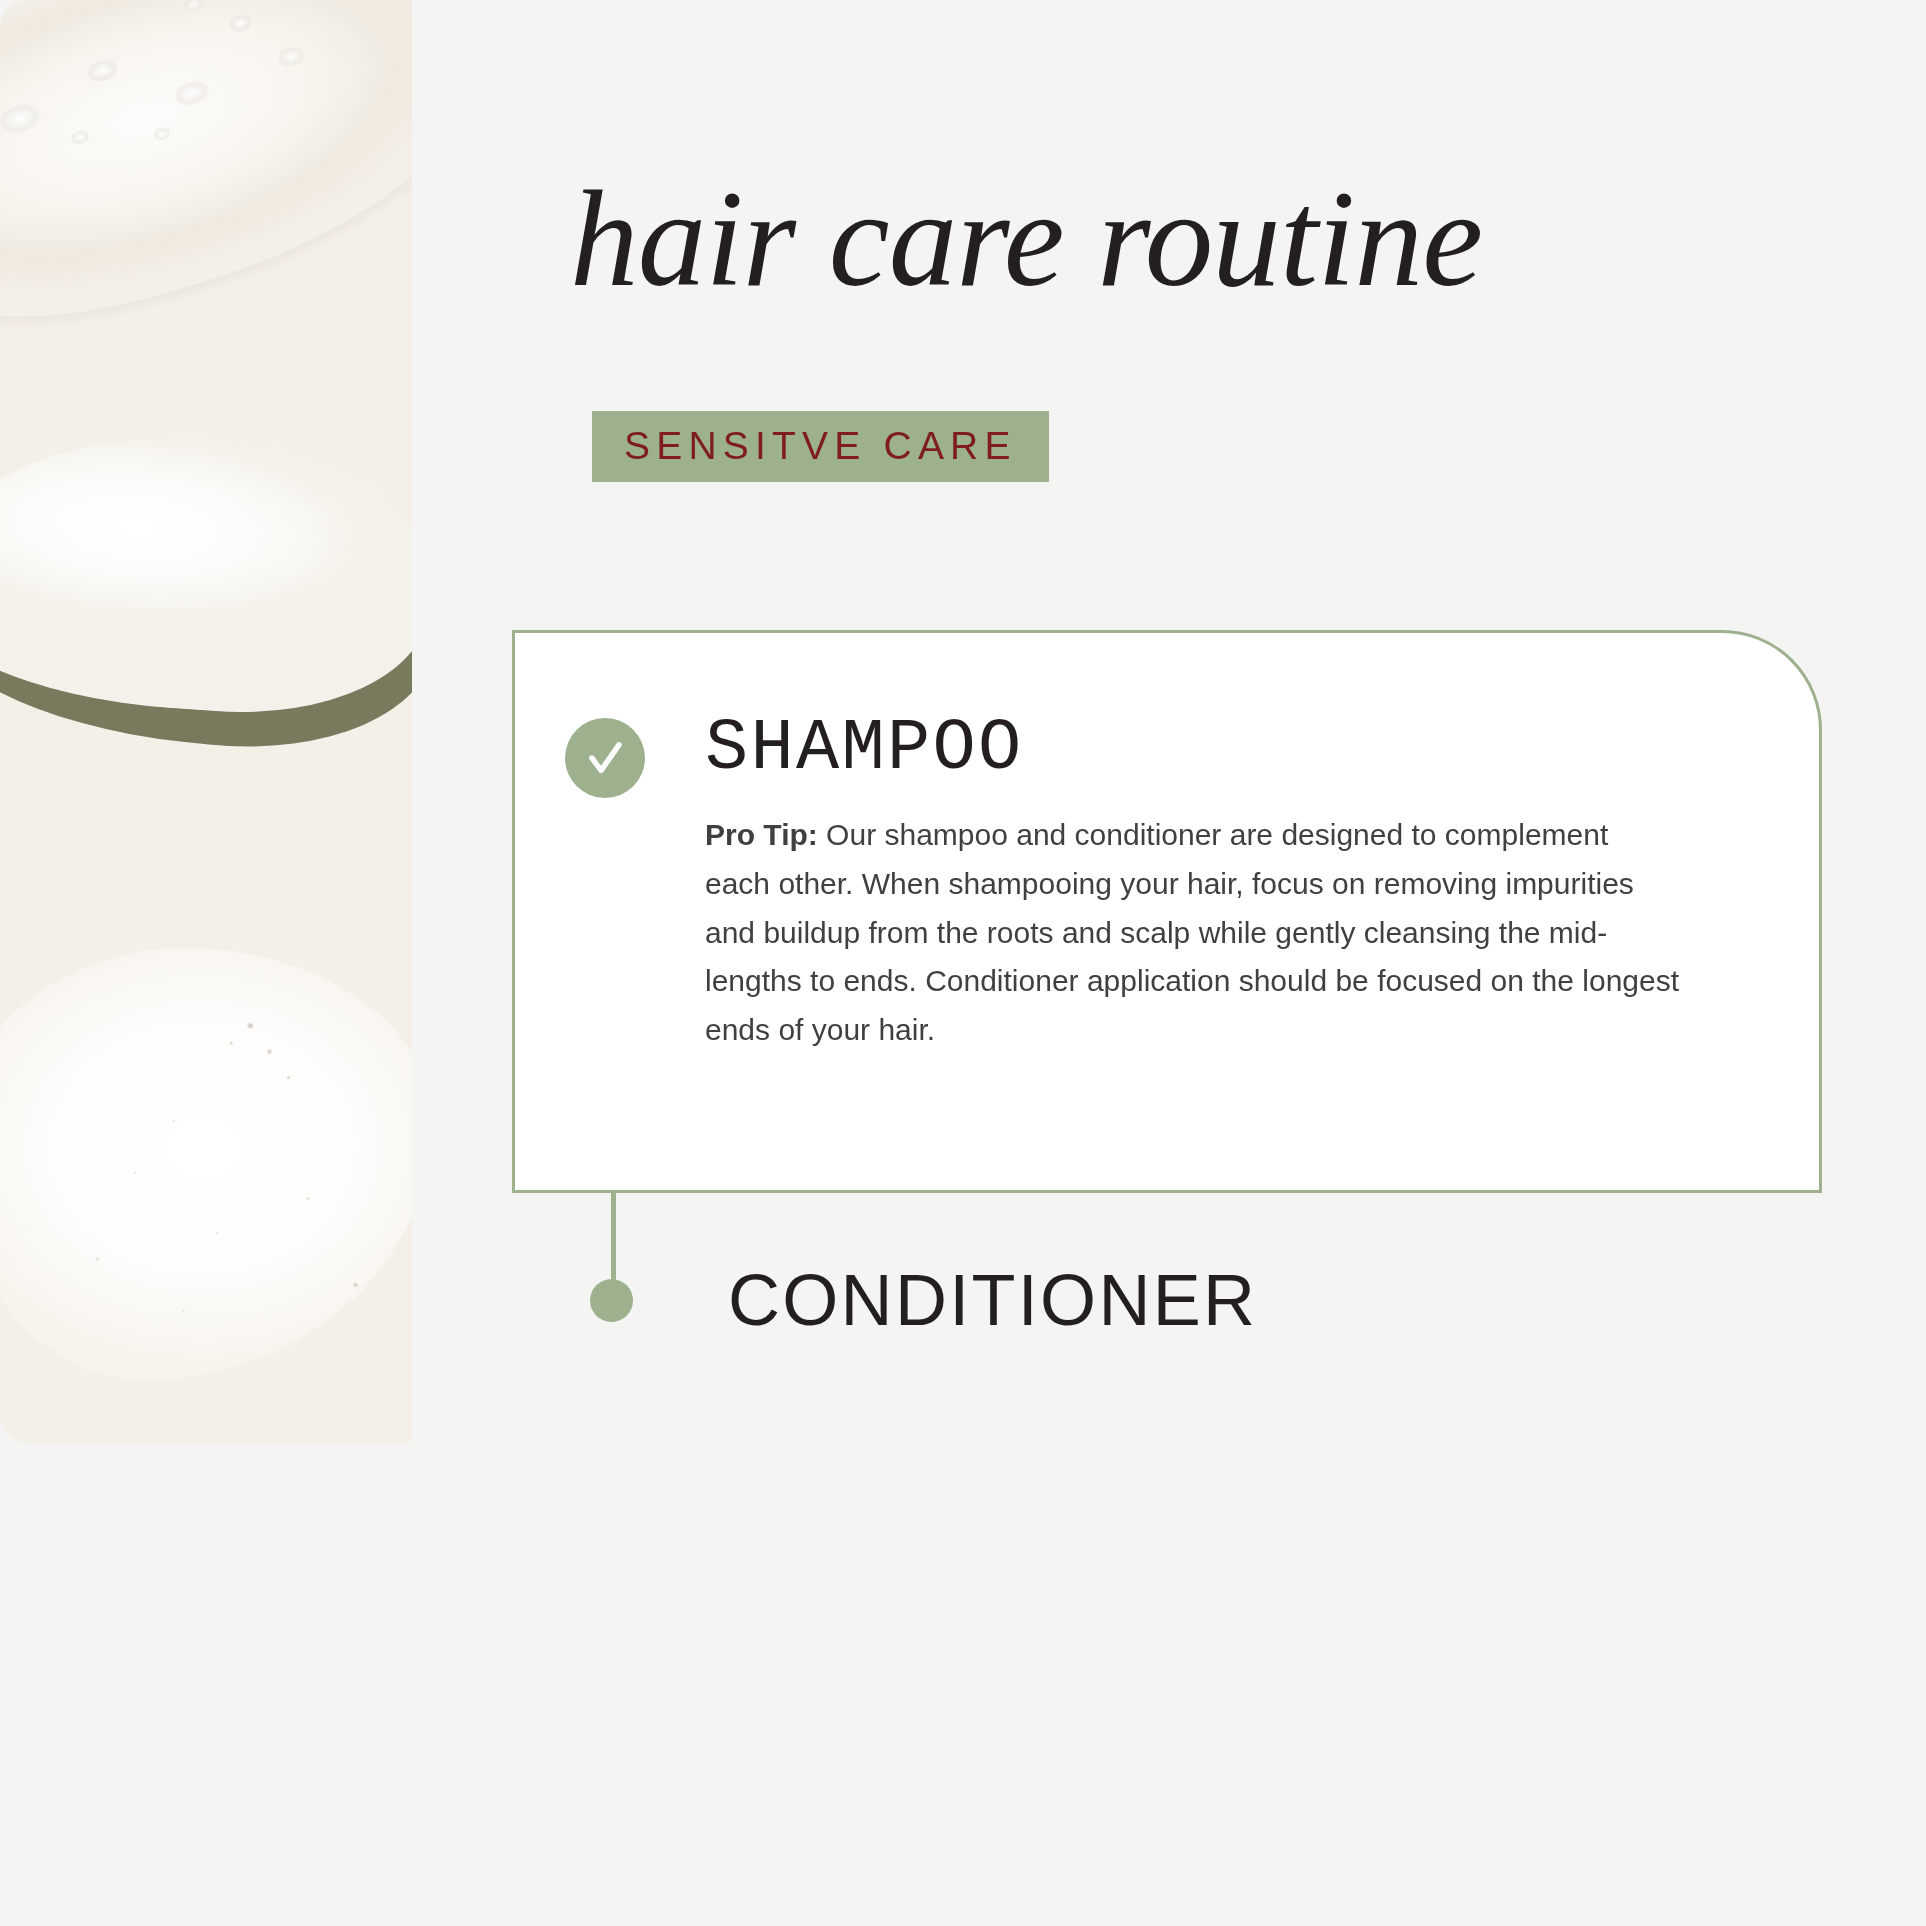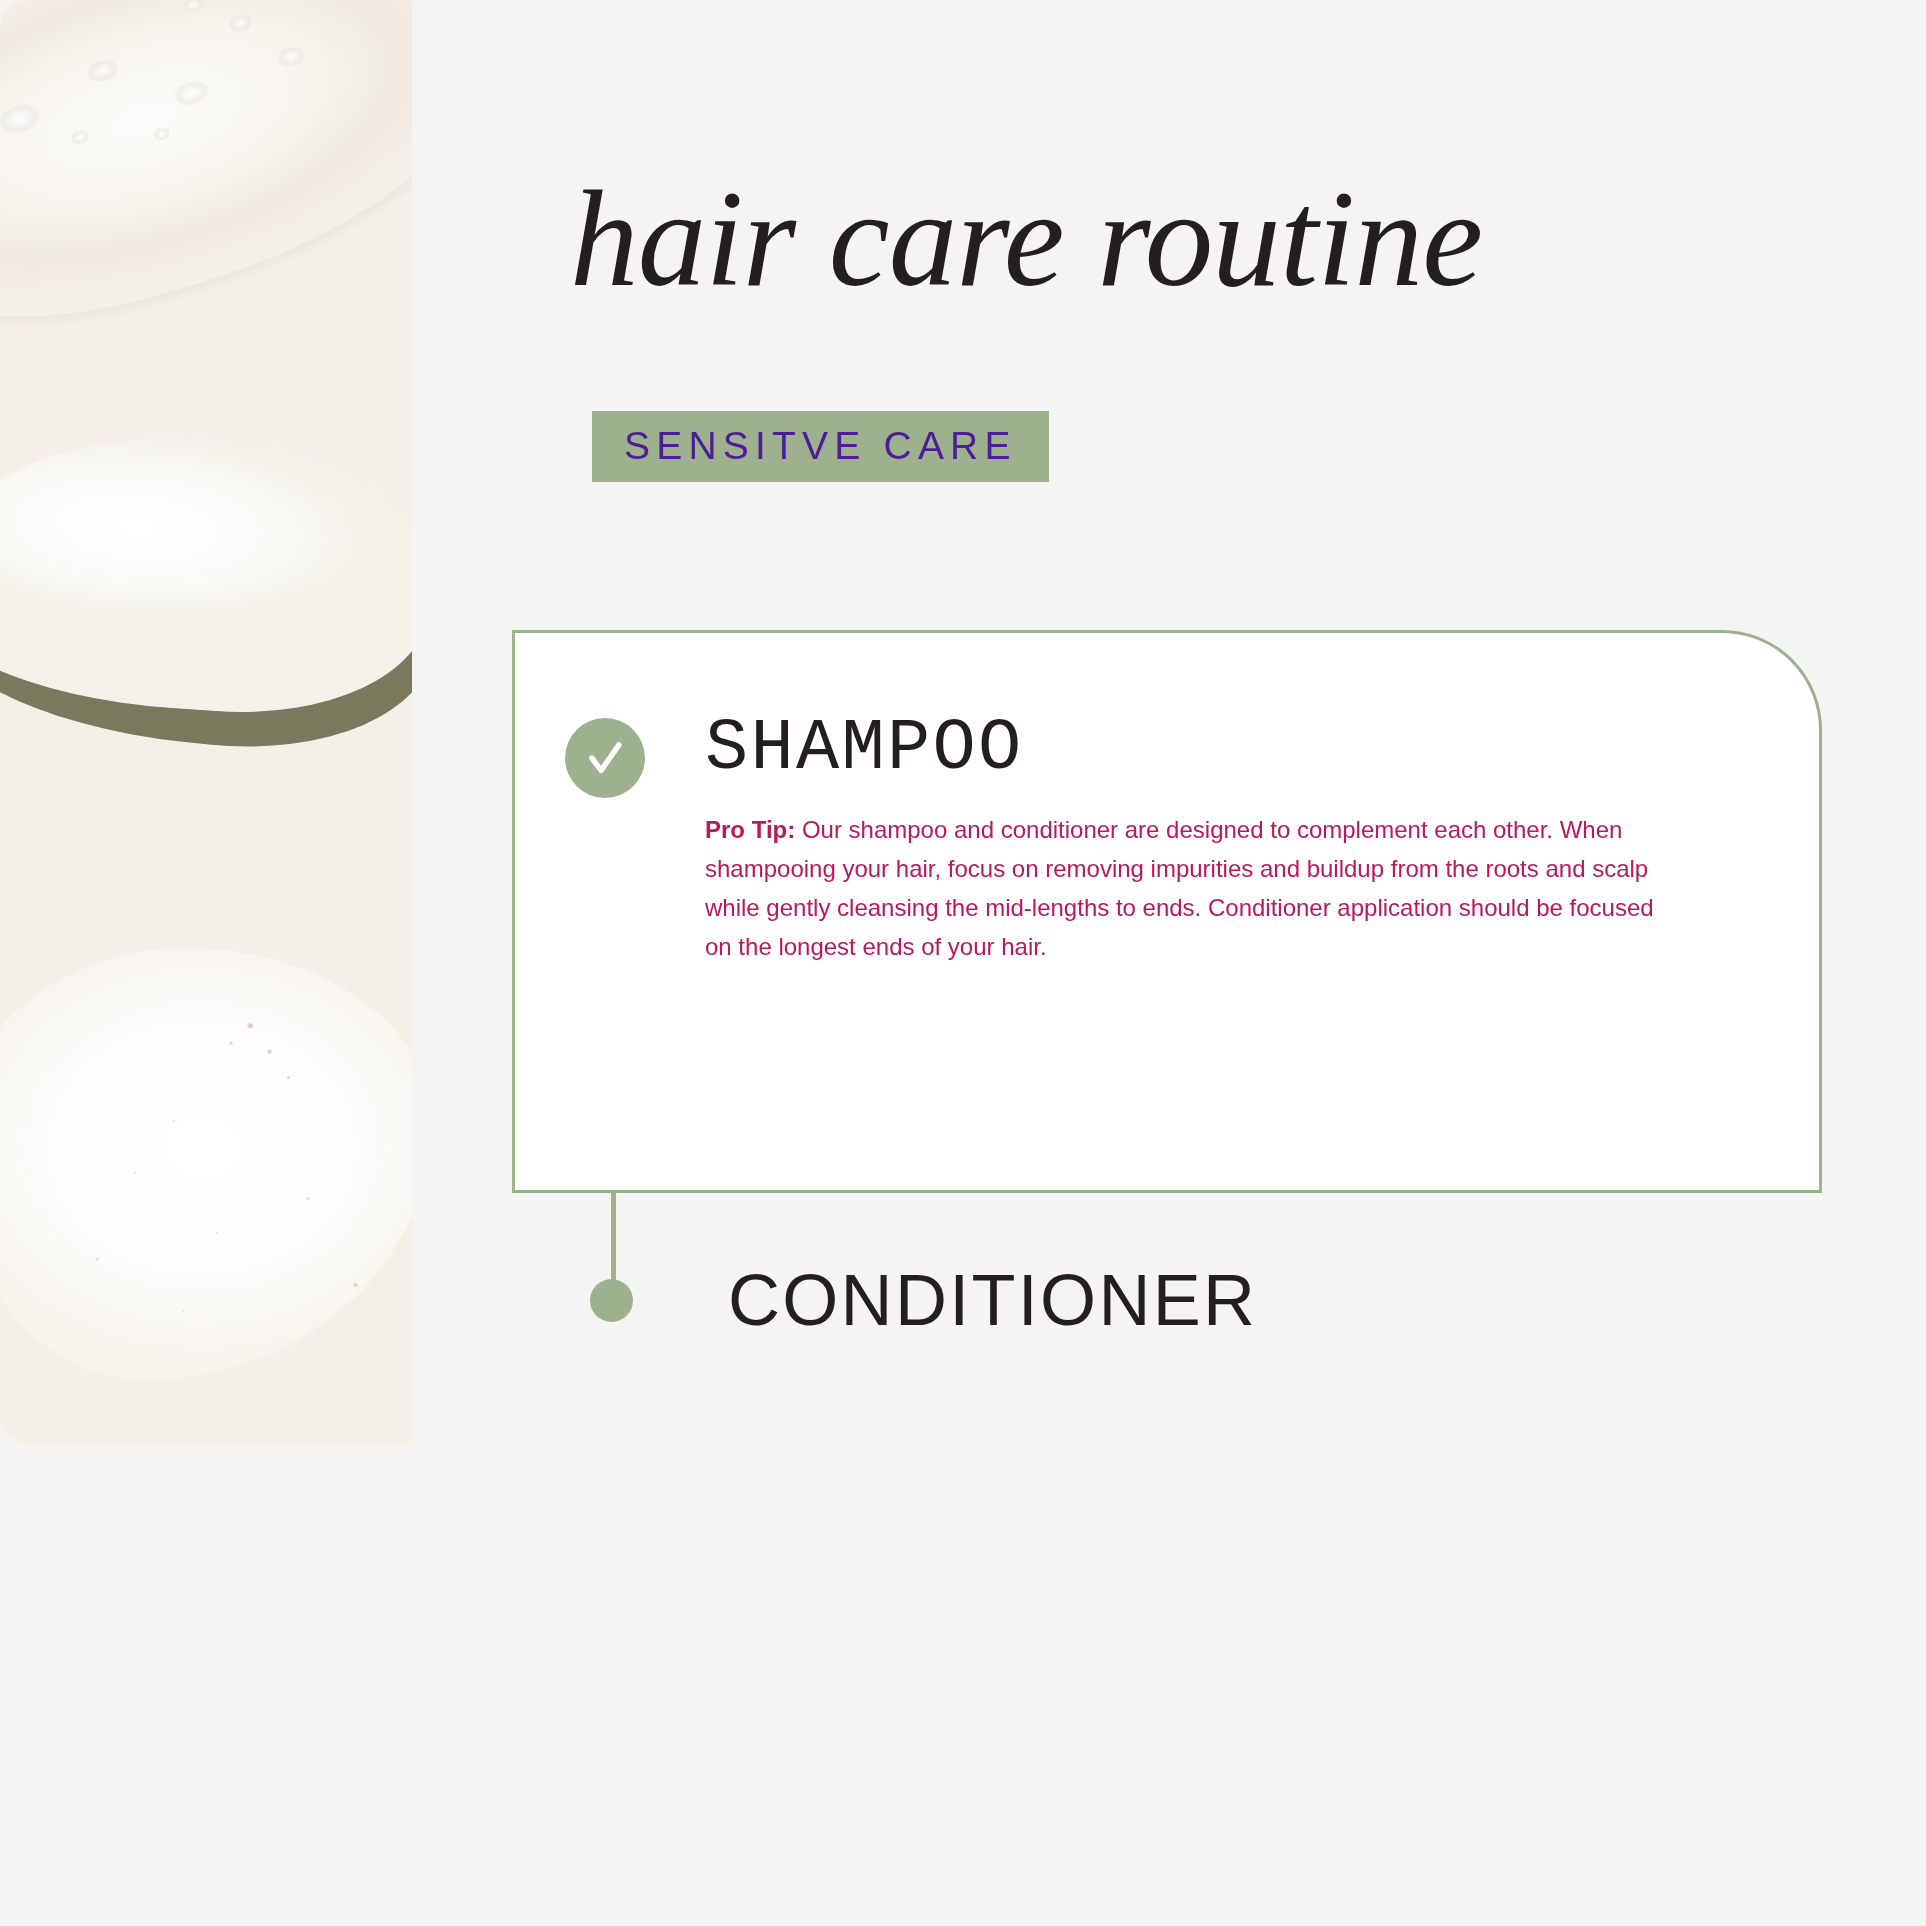--- a/index.html
+++ b/index.html
@@ -167,21 +167,21 @@
     color: #231f20;
     letter-spacing: -0.8px;
     white-space: nowrap;
   }
 
   .badge {
     position: absolute;
     left: 180px;
     top: 411px;
     background: #9db18f;
-    color: #4c1d95;
+    color: #7f1d1d;
     font-size: 39px;
     letter-spacing: 6.2px;
     font-weight: 400;
     padding: 15.4px 32px 17px 32px;
     line-height: 1;
     display: inline-block;
     white-space: nowrap;
   }
 
   
@@ -242,23 +242,23 @@
     letter-spacing: 2.3px;
     color: #231f20;
     line-height: 1;
     white-space: nowrap;
     font-family: Liberation Mono, monospace;
   }
 
   .step-body {
     margin-top: 26px;
     width: 975px;
-    font-size: 24px;
+    font-size: 30px;
     line-height: 1.62;
-    color: #be185d;
+    color: #404040;
     font-weight: 400;
   }
   .step-body b { font-weight: 700; }
 
   
   .step-collapsed {
     position: absolute;
     left: 100px;
     top: 1264px;
     display: flex;

